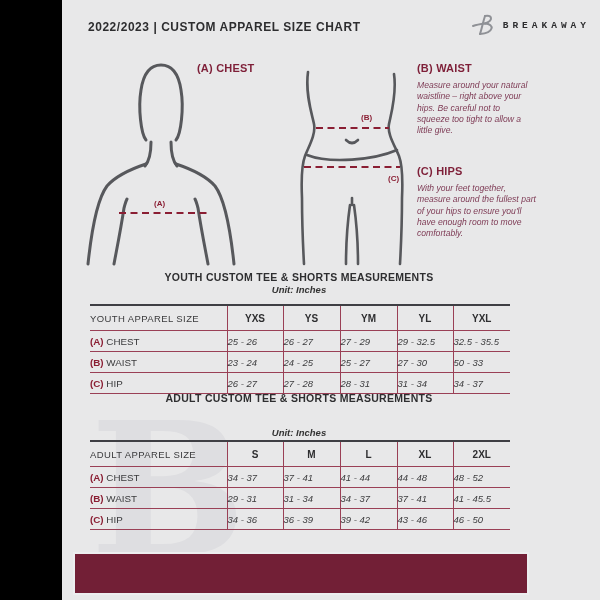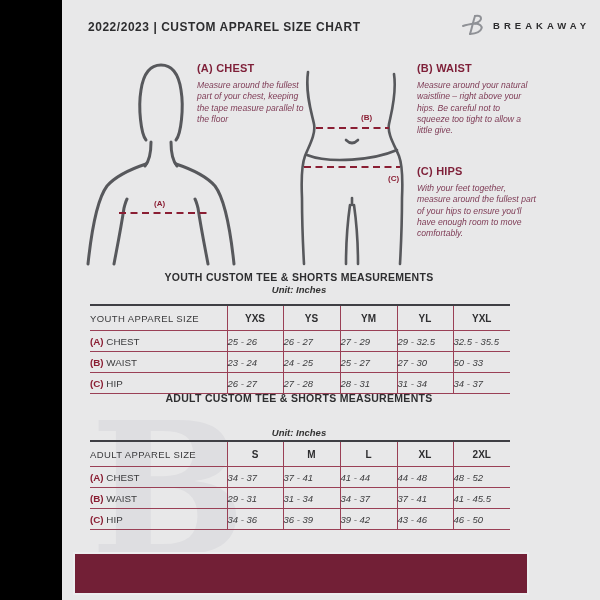--- a/index.html
+++ b/index.html
@@ -10,21 +10,21 @@
   .page{
     position:absolute;left:62px;top:0;width:544px;height:600px;
     background:#e8e8e9;overflow:hidden;
   }
   
   .hdr-title{
     position:absolute;left:26px;top:19px;
     font-size:13px;font-weight:bold;color:#2d2d2f;letter-spacing:.6px;
     transform:scaleX(.92);transform-origin:left center;white-space:nowrap;
   }
-  .brand{position:absolute;right:16px;top:14px;display:flex;align-items:center;gap:7px;}
+  .brand{position:absolute;right:16px;top:14px;display:flex;align-items:center;gap:7px;font-family:Liberation Mono, monospace;}
   .brand-name{font-size:9.5px;font-weight:bold;color:#2d2d2f;letter-spacing:4px;}
   
   .instr{position:absolute;}
   .instr-title{font-size:11px;font-weight:bold;color:#7e1f38;margin-bottom:6px;letter-spacing:.2px;}
   .instr-text{font-size:8.6px;font-style:italic;color:#7f3c56;line-height:1.32;}
   .instr-a{left:135px;top:62px;width:107px;}
   .instr-b{left:355px;top:62px;width:114px;}
   .instr-c{left:355px;top:165px;width:119px;}
   
   .figures{position:absolute;left:0;top:58px;}
@@ -119,21 +119,20 @@
 
     <path class="dash" d="M 254,70 H 327"></path>
     <text class="dash-label" x="299" y="62">(B)</text>
 
     <path class="dash" d="M 242,109 H 338"></path>
     <text class="dash-label" x="326" y="123">(C)</text>
   </svg>
 
   <div class="instr instr-a">
     <div class="instr-title">(A) CHEST</div>
-    <div class="instr-text">Measure around the fullest part of your chest, keeping the tape measure parallel to the floor</div>
   </div>
   <div class="instr instr-b">
     <div class="instr-title">(B) WAIST</div>
     <div class="instr-text">Measure around your natural waistline – right above your hips. Be careful not to squeeze too tight to allow a little give.</div>
   </div>
   <div class="instr instr-c">
     <div class="instr-title">(C) HIPS</div>
     <div class="instr-text">With your feet together, measure around the fullest part of your hips to ensure you'll have enough room to move comfortably.</div>
   </div>
 

